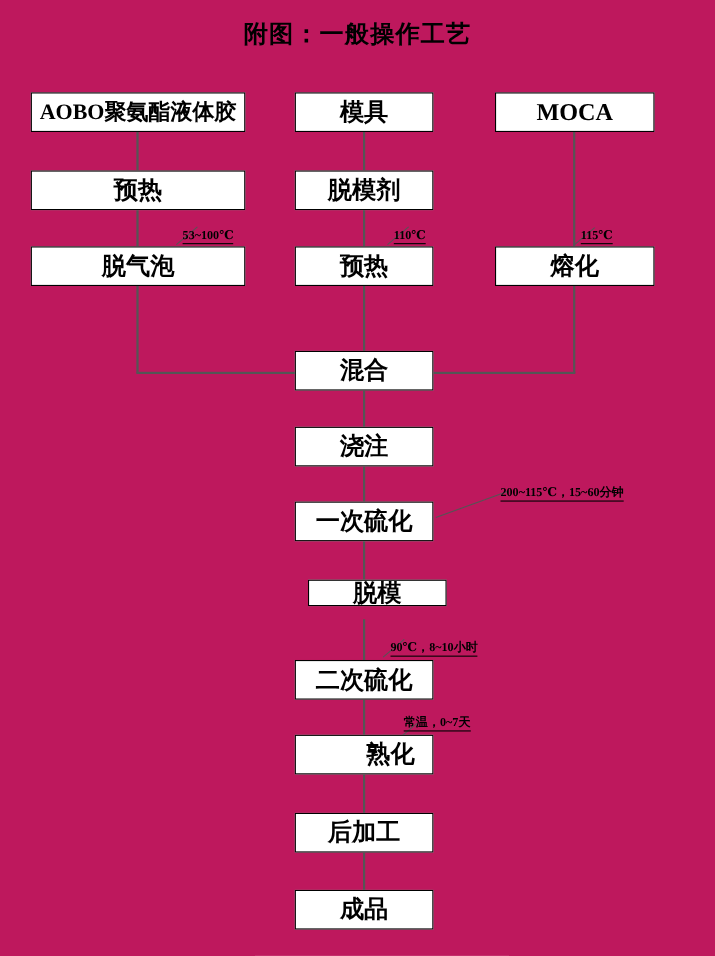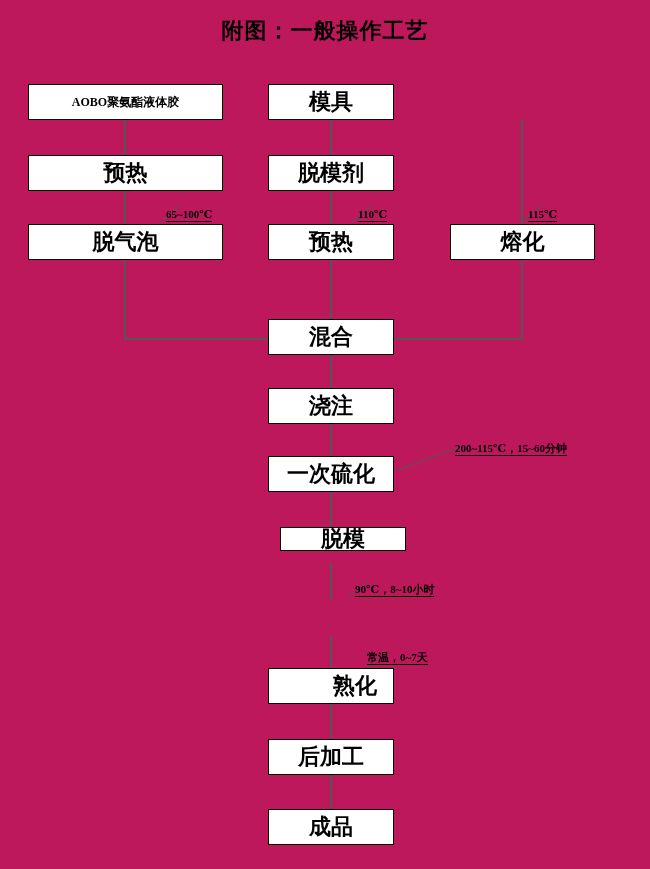--- a/index.html
+++ b/index.html
@@ -38,21 +38,21 @@
     align-items: center;
     justify-content: center;
     font-size: 22px;
     font-weight: bold;
     color: #000000;
     line-height: 1;
     white-space: nowrap;
     font-family: "Liberation Serif", "DejaVu Serif", serif;
   }
   .node.small-text {
-    font-size: 12px;
+    font-size: 20px;
   }
   .conn {
     position: absolute;
     background: #555555;
   }
   .conn.v { width: 2px; }
   .conn.h { height: 2px; }
   .annot {
     position: absolute;
     font-size: 11px;
@@ -104,38 +104,40 @@
   <div class="conn v" style="left:330px; top:704px; height:35px;"></div>
   <div class="conn v" style="left:330px; top:775px; height:34px;"></div>
 
   <div class="leader" style="left:160px; top:222px; width:25px; transform: rotate(-40deg);"></div>
   <div class="leader" style="left:352px; top:222px; width:25px; transform: rotate(-40deg);"></div>
   <div class="leader" style="left:522px; top:222px; width:24px; transform: rotate(-40deg);"></div>
   <div class="leader" style="left:396px; top:470px; width:70px; transform: rotate(-20deg);"></div>
   <div class="leader" style="left:348px; top:597px; width:25px; transform: rotate(-40deg);"></div>
   <div class="leader" style="left:348px; top:683px; width:40px; transform: rotate(-40deg);"></div>
 
-  <div class="annot" style="left:166px; top:208px;">65~100℃</div>
+  <div class="annot" style="left:166px; top:208px;">53~100℃</div>
   <div class="annot" style="left:358px; top:208px;">110℃</div>
   <div class="annot" style="left:528px; top:208px;">115℃</div>
   <div class="annot" style="left:455px; top:442px;">200~115℃，15~60分钟</div>
   <div class="annot" style="left:355px; top:583px;">90℃，8~10小时</div>
   <div class="annot" style="left:367px; top:651px;">常温，0~7天</div>
 
   <div class="node small-text" style="left:28px; top:84px; width:195px; height:36px;">AOBO聚氨酯液体胶</div>
   <div class="node" style="left:28px; top:155px; width:195px; height:36px;">预热</div>
   <div class="node" style="left:28px; top:224px; width:195px; height:36px;">脱气泡</div>
 
   <div class="node" style="left:268px; top:84px; width:126px; height:36px;">模具</div>
   <div class="node" style="left:268px; top:155px; width:126px; height:36px;text-align:center;">脱模剂</div>
   <div class="node" style="left:268px; top:224px; width:126px; height:36px;">预热</div>
 
+  <div class="node" style="left:450px; top:84px; width:145px; height:36px;">MOCA</div>
   <div class="node" style="left:450px; top:224px; width:145px; height:36px;">熔化</div>
 
   <div class="node" style="left:268px; top:319px; width:126px; height:36px;">混合</div>
   <div class="node" style="left:268px; top:388px; width:126px; height:36px;text-align:right;">浇注</div>
   <div class="node" style="left:268px; top:456px; width:126px; height:36px;">一次硫化</div>
   <div class="node" style="left:280px; top:527px; width:126px; height:24px;">脱模</div>
+  <div class="node" style="left:268px; top:600px; width:126px; height:36px;">二次硫化</div>
   <div class="node" style="left:268px; top:668px; width:126px; height:36px;padding-left:48px;">熟化</div>
   <div class="node" style="left:268px; top:739px; width:126px; height:36px;">后加工</div>
   <div class="node" style="left:268px; top:809px; width:126px; height:36px;">成品</div>
 
 </div>
 
 </body></html>

